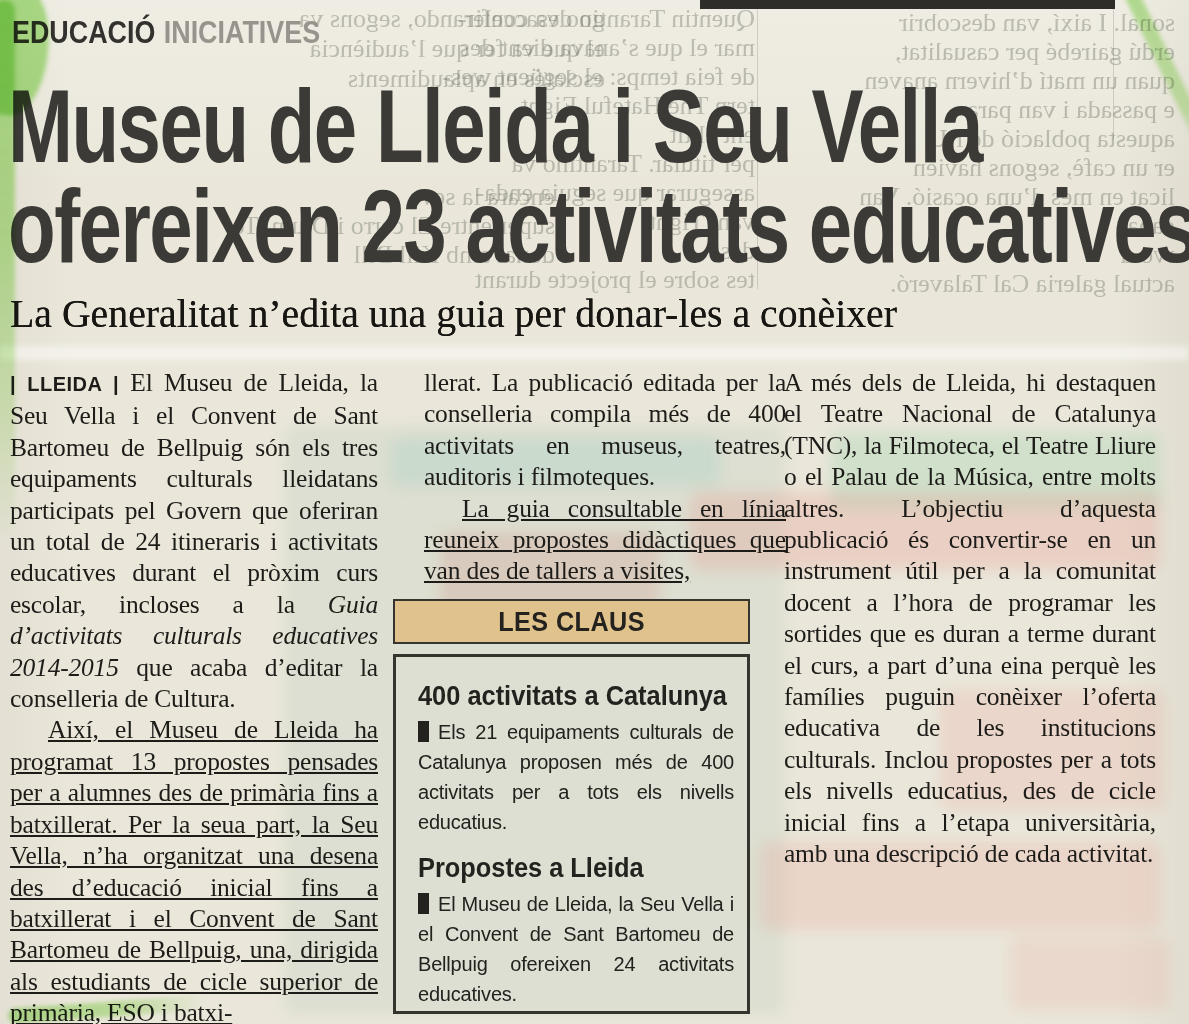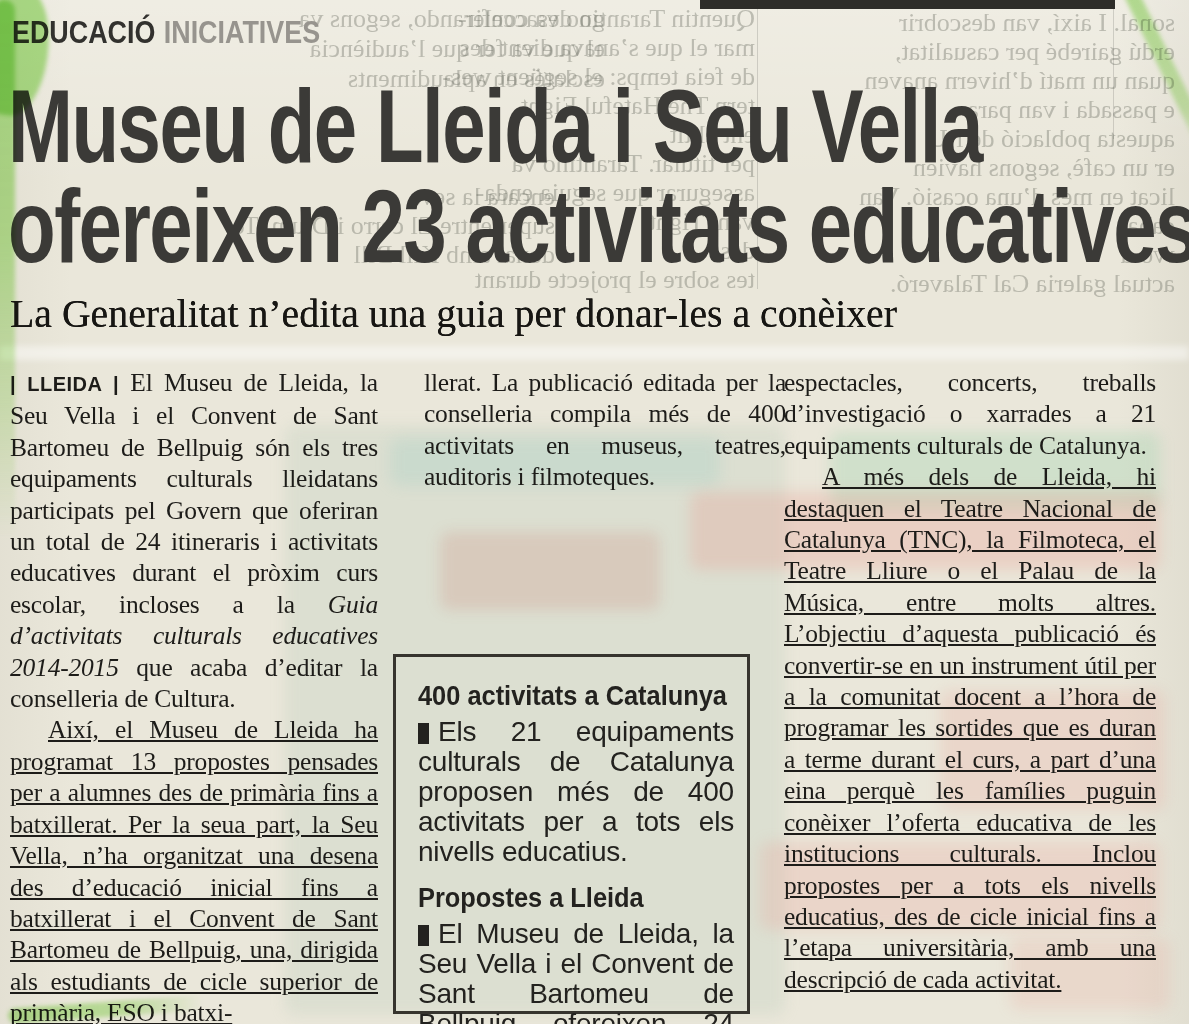--- a/index.html
+++ b/index.html
@@ -54,21 +54,21 @@
   .claus-bar{position:absolute; left:393px; top:599px; width:357px; height:45px; z-index:3;
     background:#e0c28c; border:2px solid #36342e; box-sizing:border-box;
     display:flex; align-items:center; justify-content:center;}
   .claus-bar span{font-family:"Liberation Sans","DejaVu Sans",sans-serif; font-weight:bold;
     font-size:28px; color:#23221f; transform:scaleX(0.9); letter-spacing:0.5px;}
   .claus-box{position:absolute; left:393px; top:654px; width:357px; height:360px; z-index:3;
     border:3px solid #36342e; box-sizing:border-box; padding:16px 13px 0 22px;
     font-family:"Liberation Sans","DejaVu Sans",sans-serif; color:#23221f;}
   .claus-title{font-weight:bold; font-size:27px; line-height:30px; margin:8px 0 6px 0;
     transform:scaleX(0.94); transform-origin:0 50%; white-space:nowrap;}
-  .claus-text{font-size:28px; line-height:30px; text-align:justify; margin:0 0 16px 0; letter-spacing:-0.2px;}
+  .claus-text{font-size:20px; line-height:30px; text-align:justify; margin:0 0 16px 0; letter-spacing:-0.2px;}
   .sqbullet{display:inline-block; width:11px; height:21px; background:#23221f;
     margin-right:9px; vertical-align:-3px;}
 </style>
 </head>
 <body>
 
 <div id="page">
 
   <div class="paper-shade"></div>
 
@@ -129,26 +129,29 @@
     <span class="hl">ofereixen 23 activitats educatives</span>
   </div>
   <div class="subhead">La Generalitat n’edita una guia per donar-les a conèixer</div>
 
   <div class="col" id="col1">
     <p><span class="dateline">| LLEIDA |</span><span> El Museu de Lleida, la Seu Vella i el Convent de Sant Bartomeu de Bellpuig són els tres equipaments culturals lleidatans participats pel Govern que oferiran un total de 24 itineraris i activitats educatives durant el pròxim curs escolar, incloses a la </span><span class="ital">Guia d’activitats culturals educatives 2014-2015</span><span> que acaba d’editar la conselleria de Cultura.</span></p>
     <p>Així, el Museu de Lleida ha programat 13 propostes pensades per a alumnes des de primària fins a batxillerat. Per la seua part, la Seu Vella, n’ha organitzat una desena des d’educació inicial fins a batxillerat i el Convent de Sant Bartomeu de Bellpuig, una, dirigida als estudiants de cicle superior de primària, ESO i batxi-</p>
   </div>
   <div class="col" id="col2">
     <p>llerat. La publicació editada per la conselleria compila més de 400 activitats en museus, teatres, auditoris i filmoteques.</p>
+    <p>La guia consultable en línia reuneix propostes didàctiques que van des de tallers a visites,</p>
   </div>
   <div class="col" id="col3">
-    <p>espectacles, concerts, treballs d’investigació o xarrades a 21 equipaments culturals de Catalunya.</p>
     <p>A més dels de Lleida, hi destaquen el Teatre Nacional de Catalunya (TNC), la Filmoteca, el Teatre Lliure o el Palau de la Música, entre molts altres. L’objectiu d’aquesta publicació és convertir-se en un instrument útil per a la comunitat docent a l’hora de programar les sortides que es duran a terme durant el curs, a part d’una eina perquè les famílies puguin conèixer l’oferta educativa de les institucions culturals. Inclou propostes per a tots els nivells educatius, des de cicle inicial fins a l’etapa universitària, amb una descripció de cada activitat.</p>
   </div>
 
+  <div class="claus-bar">
+    <span>LES CLAUS</span>
+  </div>
   <div class="claus-box">
     <div class="claus-title">400 activitats a Catalunya</div>
     <p class="claus-text"><span class="sqbullet"></span><span>Els 21 equipaments culturals de Catalunya proposen més de 400 activitats per a tots els nivells educatius.</span></p>
     <div class="claus-title">Propostes a Lleida</div>
     <p class="claus-text"><span class="sqbullet"></span><span>El Museu de Lleida, la Seu Vella i el Convent de Sant Bartomeu de Bellpuig ofereixen 24 activitats educatives.</span></p>
   </div>
 
   <div class="marker" style="left:-14px; top:-14px; width:62px; height:130px; background:rgba(130,216,75,0.60); border-radius:40% 60% 55% 45%; transform:rotate(8deg);"></div>
   <div class="marker" style="left:-7px; top:0; width:22px; height:540px; border-radius:10px;
               background:linear-gradient(180deg, rgba(130,216,75,0.62) 0%, rgba(140,222,85,0.55) 45%, rgba(150,225,95,0.30) 75%, rgba(150,225,95,0) 100%);"></div>

